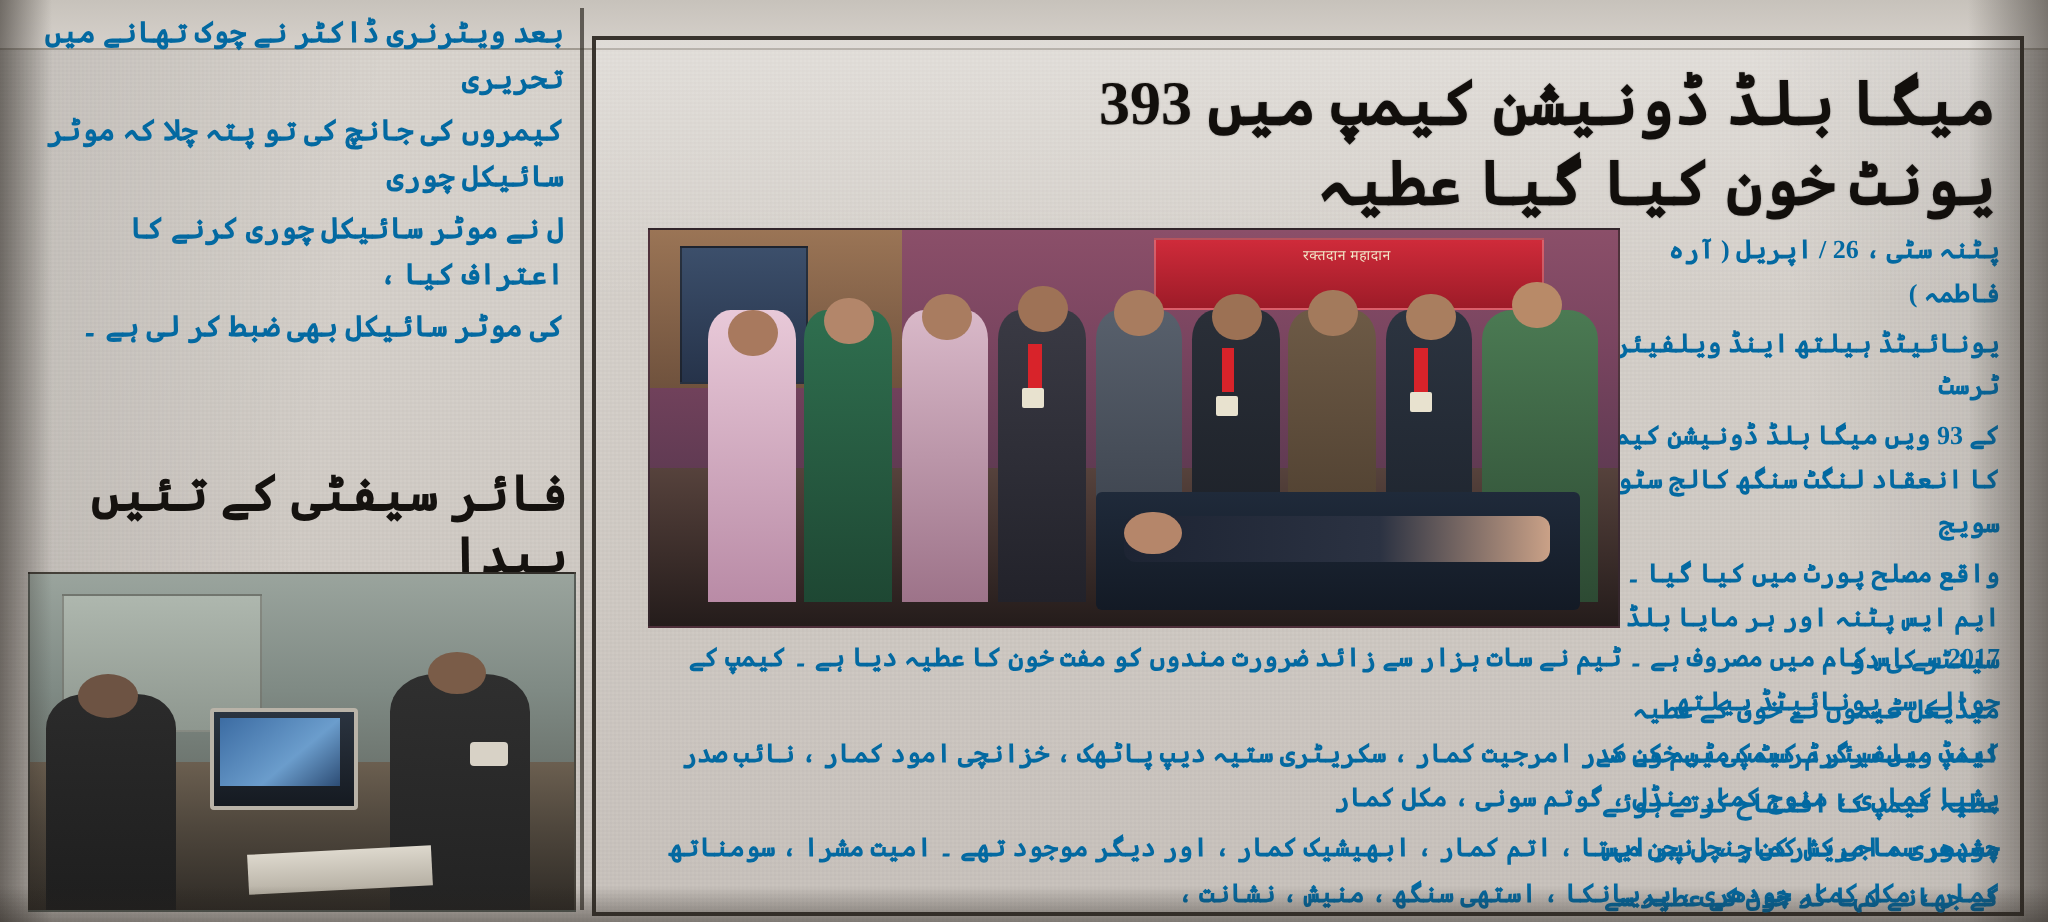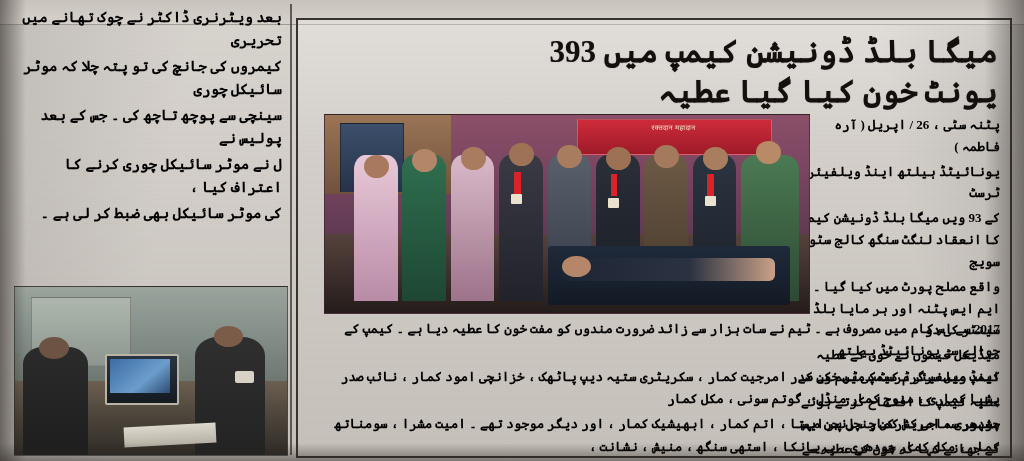--- a/index.html
+++ b/index.html
@@ -56,21 +56,21 @@
     position: absolute;
     left: 0; right: 0; top: 0; height: 24px;
     background: linear-gradient(180deg, #c7c2bb 0%, #d6d1cb 100%);
     border-bottom: 1px solid rgba(90,80,70,.35);
   }
 
   
   .urdu {
     direction: rtl;
     text-align: right;
-    color: #000000;
+    color: #0369a1;
     font-family: "Liberation Serif", serif;
     font-weight: 700;
     line-height: 1.55;
     letter-spacing: .1px;
   }
 
   
   #left-col {
     position: absolute;
     left: 6px;
@@ -314,25 +314,25 @@
 
   <div class="paper"></div>
   <div class="paper-grain"></div>
   <div class="top-strip"></div>
 
   <div id="left-col">
 
     <div id="left-top-text" class="urdu">
       <p>بعد ویٹرنری ڈاکٹر نے چوک تھانے میں تحریری</p>
       <p>کیمروں کی جانچ کی تو پتہ چلا کہ موٹر سائیکل چوری</p>
-      <p>سینچی سے پوچھ تاچھ کی ۔ جس کے بعد پولیس نے</p>
       <p>ل نے موٹر سائیکل چوری کرنے کا اعتراف کیا ،</p>
       <p>کی موٹر سائیکل بھی ضبط کر لی ہے ۔</p>
     </div>
 
+    <div id="fire-safety-heading" class="urdu">فائر سیفٹی کے تئیں بیدا</div>
 
     <div id="left-photo">
       <div class="lp" id="lp-wall"></div>
       <div class="lp" id="lp-wall-panel"></div>
       <div class="lp" id="lp-desk"></div>
       <div class="lp" id="lp-monitor"></div>
       <div class="lp" id="lp-monitor-screen"></div>
       <div class="lp" id="lp-person-left"></div>
       <div class="lp" id="lp-head-left"></div>
       <div class="lp" id="lp-person-right"></div>

